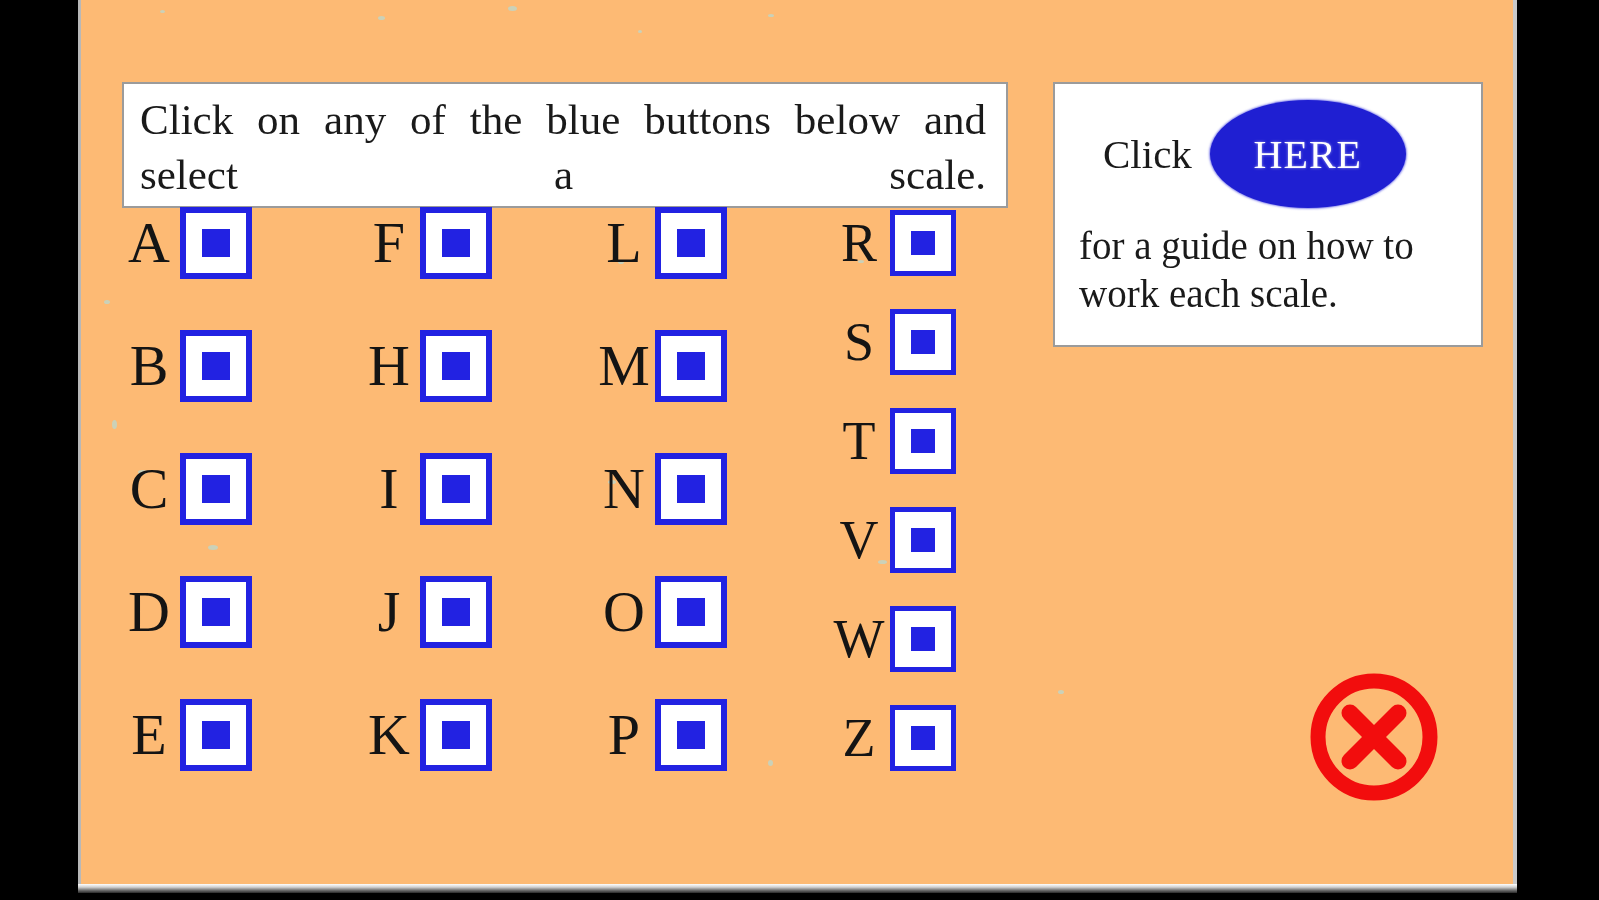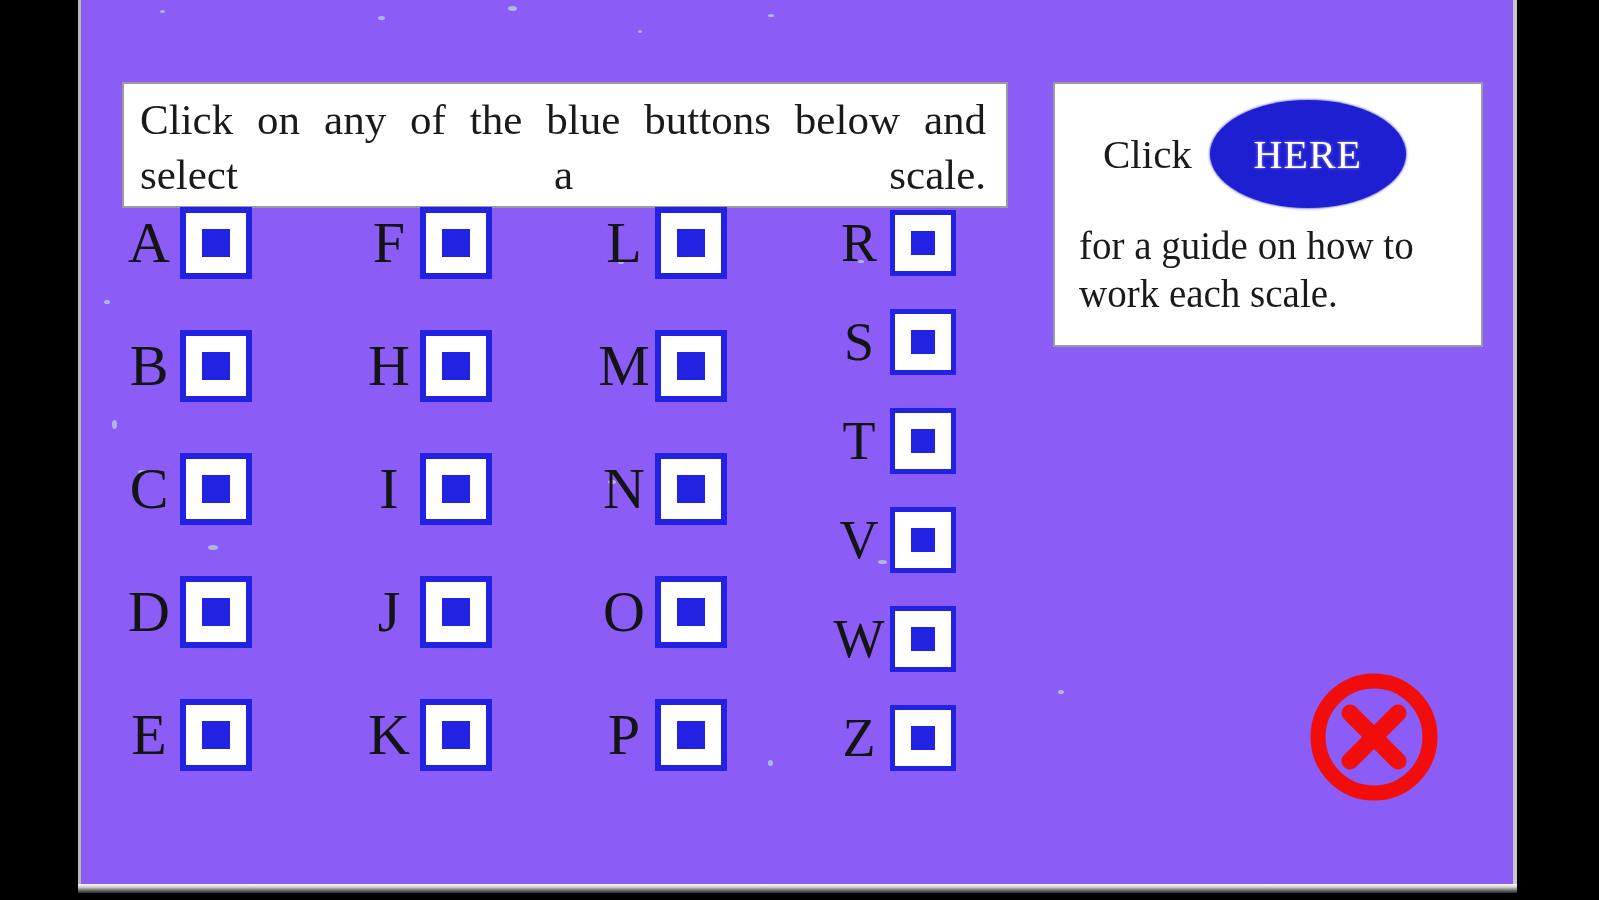--- a/index.html
+++ b/index.html
@@ -21,21 +21,21 @@
     background: #000000;
   }
 
   
   #page {
     position: absolute;
     left: 78px;
     top: 0px;
     width: 1439px;
     height: 893px;
-    background: #8b5cf6;
+    background: #fdba74;
     overflow: hidden;
   }
   #page-left-edge {
     position: absolute;
     left: 0px;
     top: 0px;
     width: 3px;
     height: 893px;
     background: #b8b8b8;
   }

